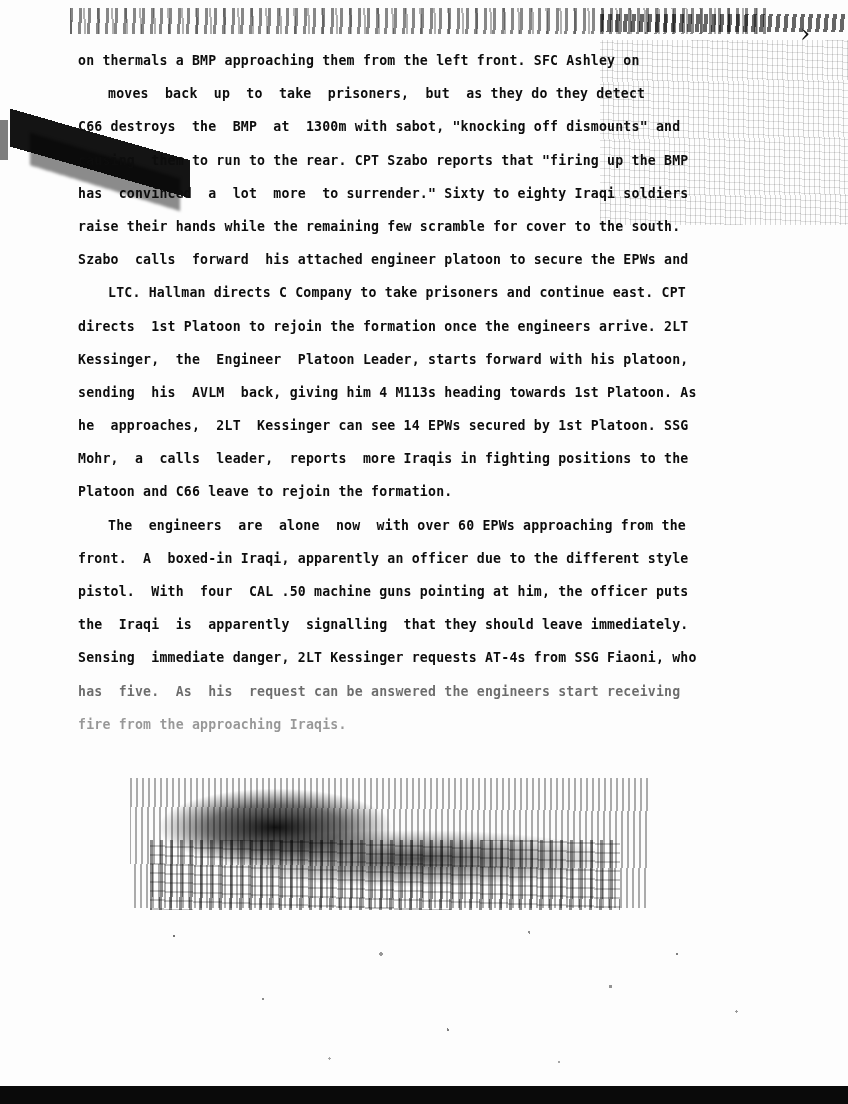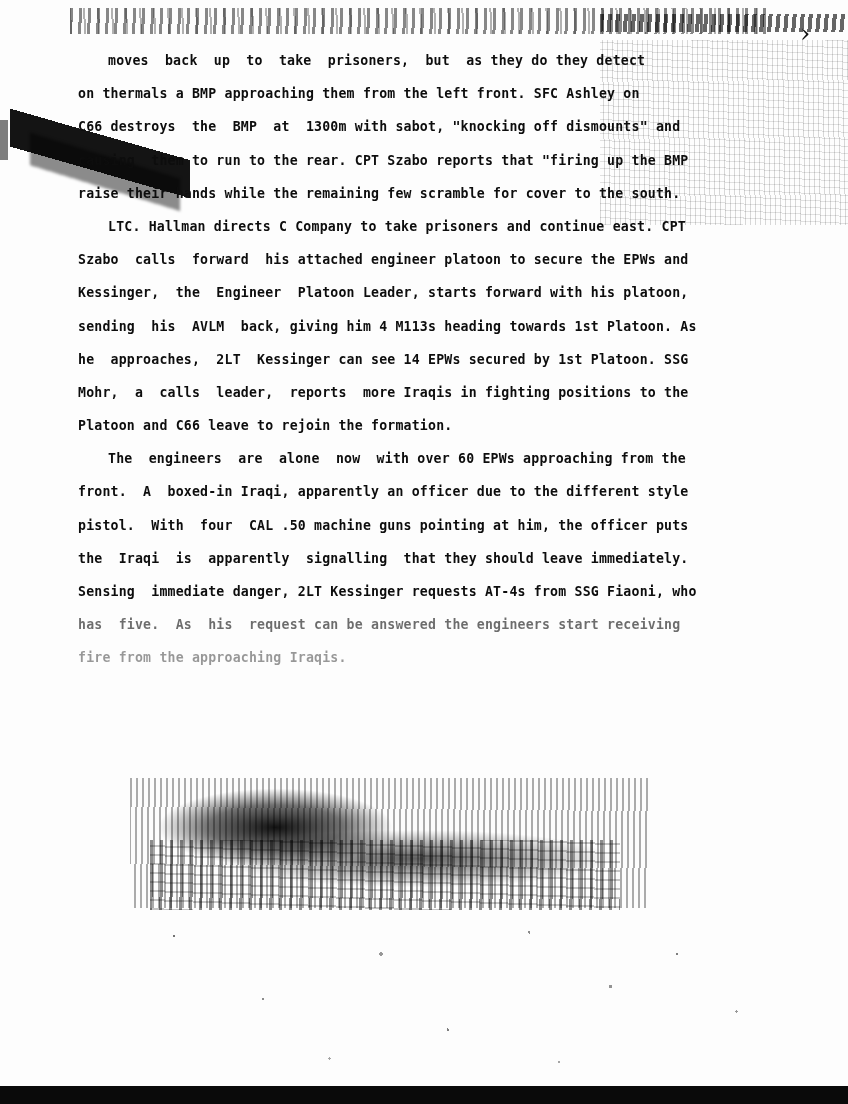--- a/index.html
+++ b/index.html
@@ -168,30 +168,32 @@
   <div class="noise-band" id="top-smudge2"></div>
   <div class="noise-band" id="right-smudge"></div>
   <div class="noise-band" id="left-streak"></div>
   <div class="noise-band" id="left-streak2"></div>
   <div class="noise-band" id="left-edge-mark"></div>
   <div class="noise-band" id="page-curl">›</div>
 
   <div id="doc-text">
 
     <div class="para">
+      <div class="line"><span class="w">on thermals a BMP approaching them from the left front. SFC Ashley on</span></div>
       <div class="line just"><span class="w indent">moves  back  up  to  take  prisoners,  but  as they do they detect</span></div>
-      <div class="line"><span class="w">on thermals a BMP approaching them from the left front. SFC Ashley on</span></div>
       <div class="line"><span class="w">C66 destroys  the  BMP  at  1300m with sabot, "knocking off dismounts" and</span></div>
       <div class="line"><span class="w">causing  them to run to the rear. CPT Szabo reports that "firing up the BMP</span></div>
+      <div class="line"><span class="w">has  convinced  a  lot  more  to surrender." Sixty to eighty Iraqi soldiers</span></div>
       <div class="line"><span class="w">raise their hands while the remaining few scramble for cover to the south.</span></div>
     </div>
 
     <div class="para">
+      <div class="line"><span class="w">Szabo  calls  forward  his attached engineer platoon to secure the EPWs and</span></div>
       <div class="line"><span class="w indent">LTC. Hallman directs C Company to take prisoners and continue east. CPT</span></div>
-      <div class="line"><span class="w">Szabo  calls  forward  his attached engineer platoon to secure the EPWs and</span></div>
+      <div class="line"><span class="w">directs  1st Platoon to rejoin the formation once the engineers arrive. 2LT</span></div>
       <div class="line"><span class="w">Kessinger,  the  Engineer  Platoon Leader, starts forward with his platoon,</span></div>
       <div class="line"><span class="w">sending  his  AVLM  back, giving him 4 M113s heading towards 1st Platoon. As</span></div>
       <div class="line"><span class="w">he  approaches,  2LT  Kessinger can see 14 EPWs secured by 1st Platoon. SSG</span></div>
       <div class="line"><span class="w">Mohr,  a  calls  leader,  reports  more Iraqis in fighting positions to the</span></div>
       <div class="line"><span class="w">Platoon and C66 leave to rejoin the formation.</span></div>
     </div>
 
     <div class="para">
       <div class="line"><span class="w indent">The  engineers  are  alone  now  with over 60 EPWs approaching from the</span></div>
       <div class="line"><span class="w">front.  A  boxed-in Iraqi, apparently an officer due to the different style</span></div>

